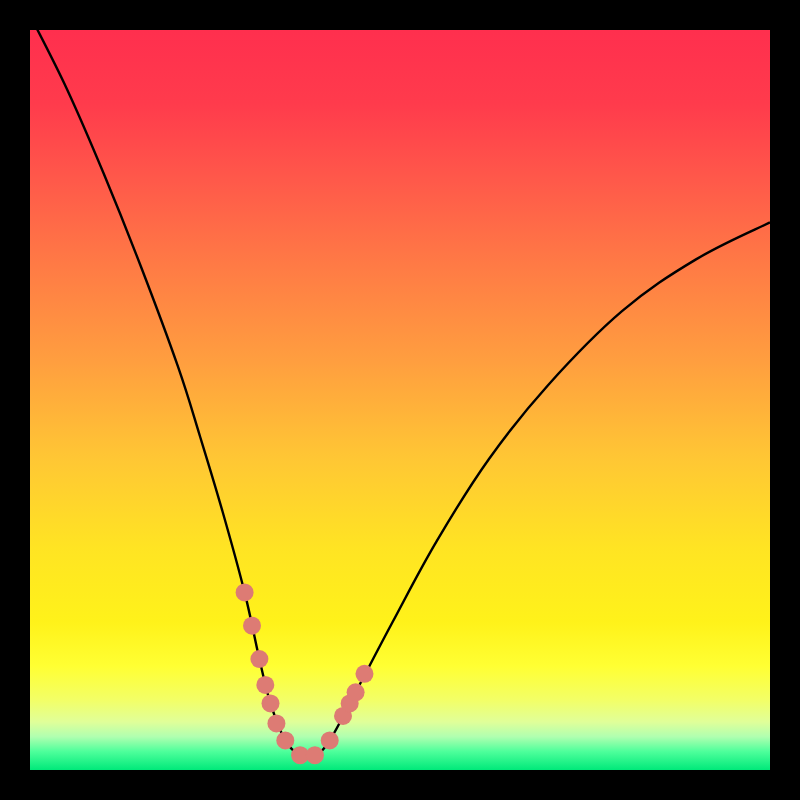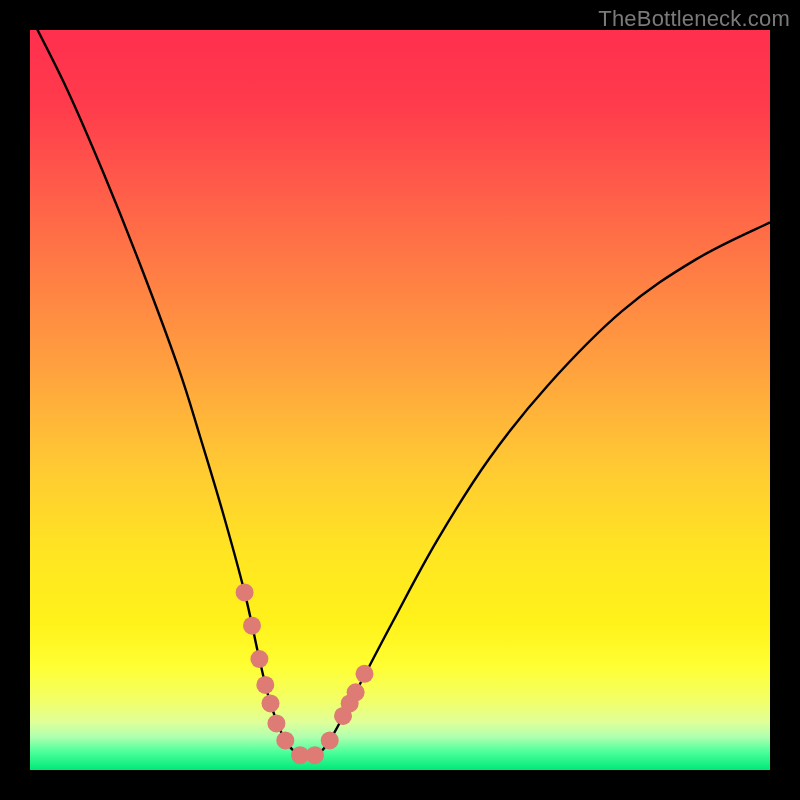--- a/index.html
+++ b/index.html
@@ -90,14 +90,13 @@
           <circle cx="284.90" cy="725.20" r="9" fill="#dd7b74"></circle>
           <circle cx="299.70" cy="710.40" r="9" fill="#dd7b74"></circle>
           <circle cx="313.02" cy="685.98" r="9" fill="#dd7b74"></circle>
           <circle cx="319.68" cy="673.40" r="9" fill="#dd7b74"></circle>
           <circle cx="325.60" cy="662.30" r="9" fill="#dd7b74"></circle>
           <circle cx="334.48" cy="643.80" r="9" fill="#dd7b74"></circle>
         </g>
     </svg>
   </div>
 
-  <div class="watermark">TheBottleneck.com</div>
 </div>
 
 </body></html>

